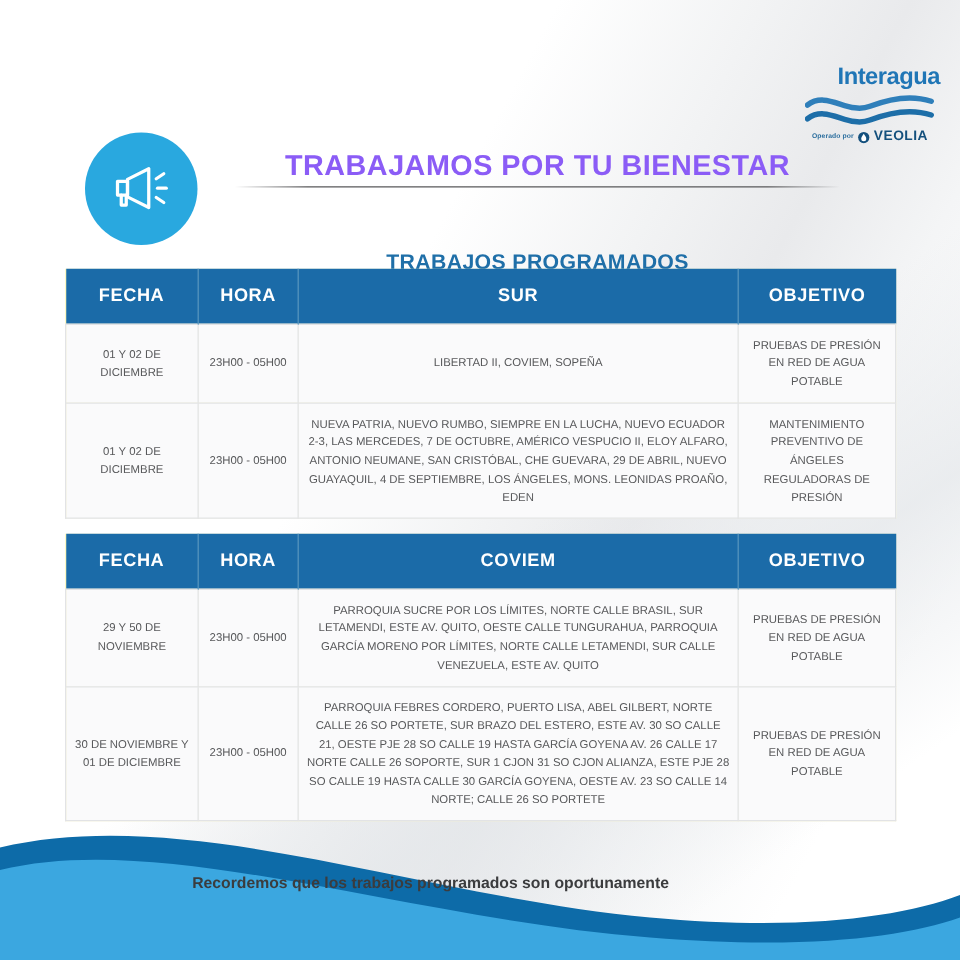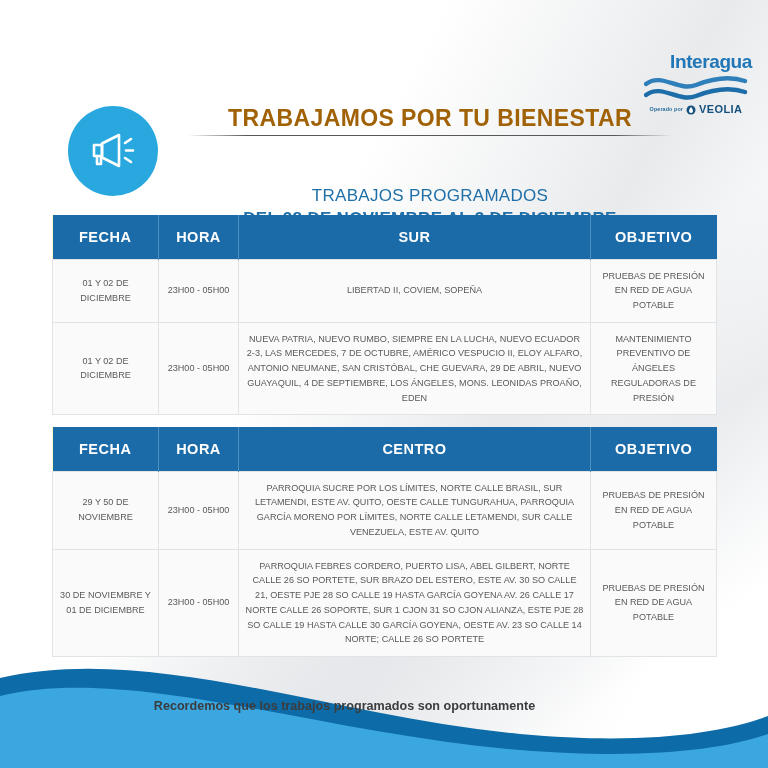--- a/index.html
+++ b/index.html
@@ -105,33 +105,34 @@
   .banner-text {
     position: absolute;
     left: 180px;
     top: 0;
     width: 500px;
     text-align: center;
   }
   .title-1 {
     font-size: 23px;
     font-weight: bold;
-    color: #a16207;
+    color: #8b5cf6;
     letter-spacing: .4px;
     line-height: 1.25;
     white-space: nowrap;
+    margin-top: 14px;
   }
   .title-rule {
     height: 1px;
     background: linear-gradient(to right, rgba(60,60,60,0), #58585a 12%, #58585a 88%, rgba(60,60,60,0));
     margin: 2px 8px 4px;
   }
   .title-2 {
     font-size: 17px;
-    font-weight: normal;
+    font-weight: bold;
     color: #1f6fa8;
     letter-spacing: .3px;
     line-height: 1.38;
     white-space: nowrap;
     margin-top: 48px;
   }
   .title-3 {
     font-size: 17px;
     font-weight: bold;
     color: #1f6fa8;
@@ -289,21 +290,21 @@
     <colgroup>
       <col class="w-fecha">
         <col class="w-hora">
         <col class="w-zona">
         <col class="w-obj">
     </colgroup>
     <thead>
       <tr>
         <th>FECHA</th>
         <th>HORA</th>
-        <th class="zone-head">CENTRO</th>
+        <th class="zone-head">COVIEM</th>
         <th>OBJETIVO</th>
       </tr>
     </thead>
     <tbody>
       <tr>
         <td class="c-fecha">29 Y 50 DE NOVIEMBRE</td>
         <td class="c-hora">23H00 - 05H00</td>
         <td class="c-zona">PARROQUIA SUCRE POR LOS LÍMITES, NORTE CALLE BRASIL, SUR LETAMENDI, ESTE AV. QUITO, OESTE CALLE TUNGURAHUA, PARROQUIA GARCÍA MORENO POR LÍMITES, NORTE CALLE LETAMENDI, SUR CALLE VENEZUELA, ESTE AV. QUITO</td>
         <td class="c-obj">PRUEBAS DE PRESIÓN EN RED DE AGUA POTABLE</td>
       </tr>

